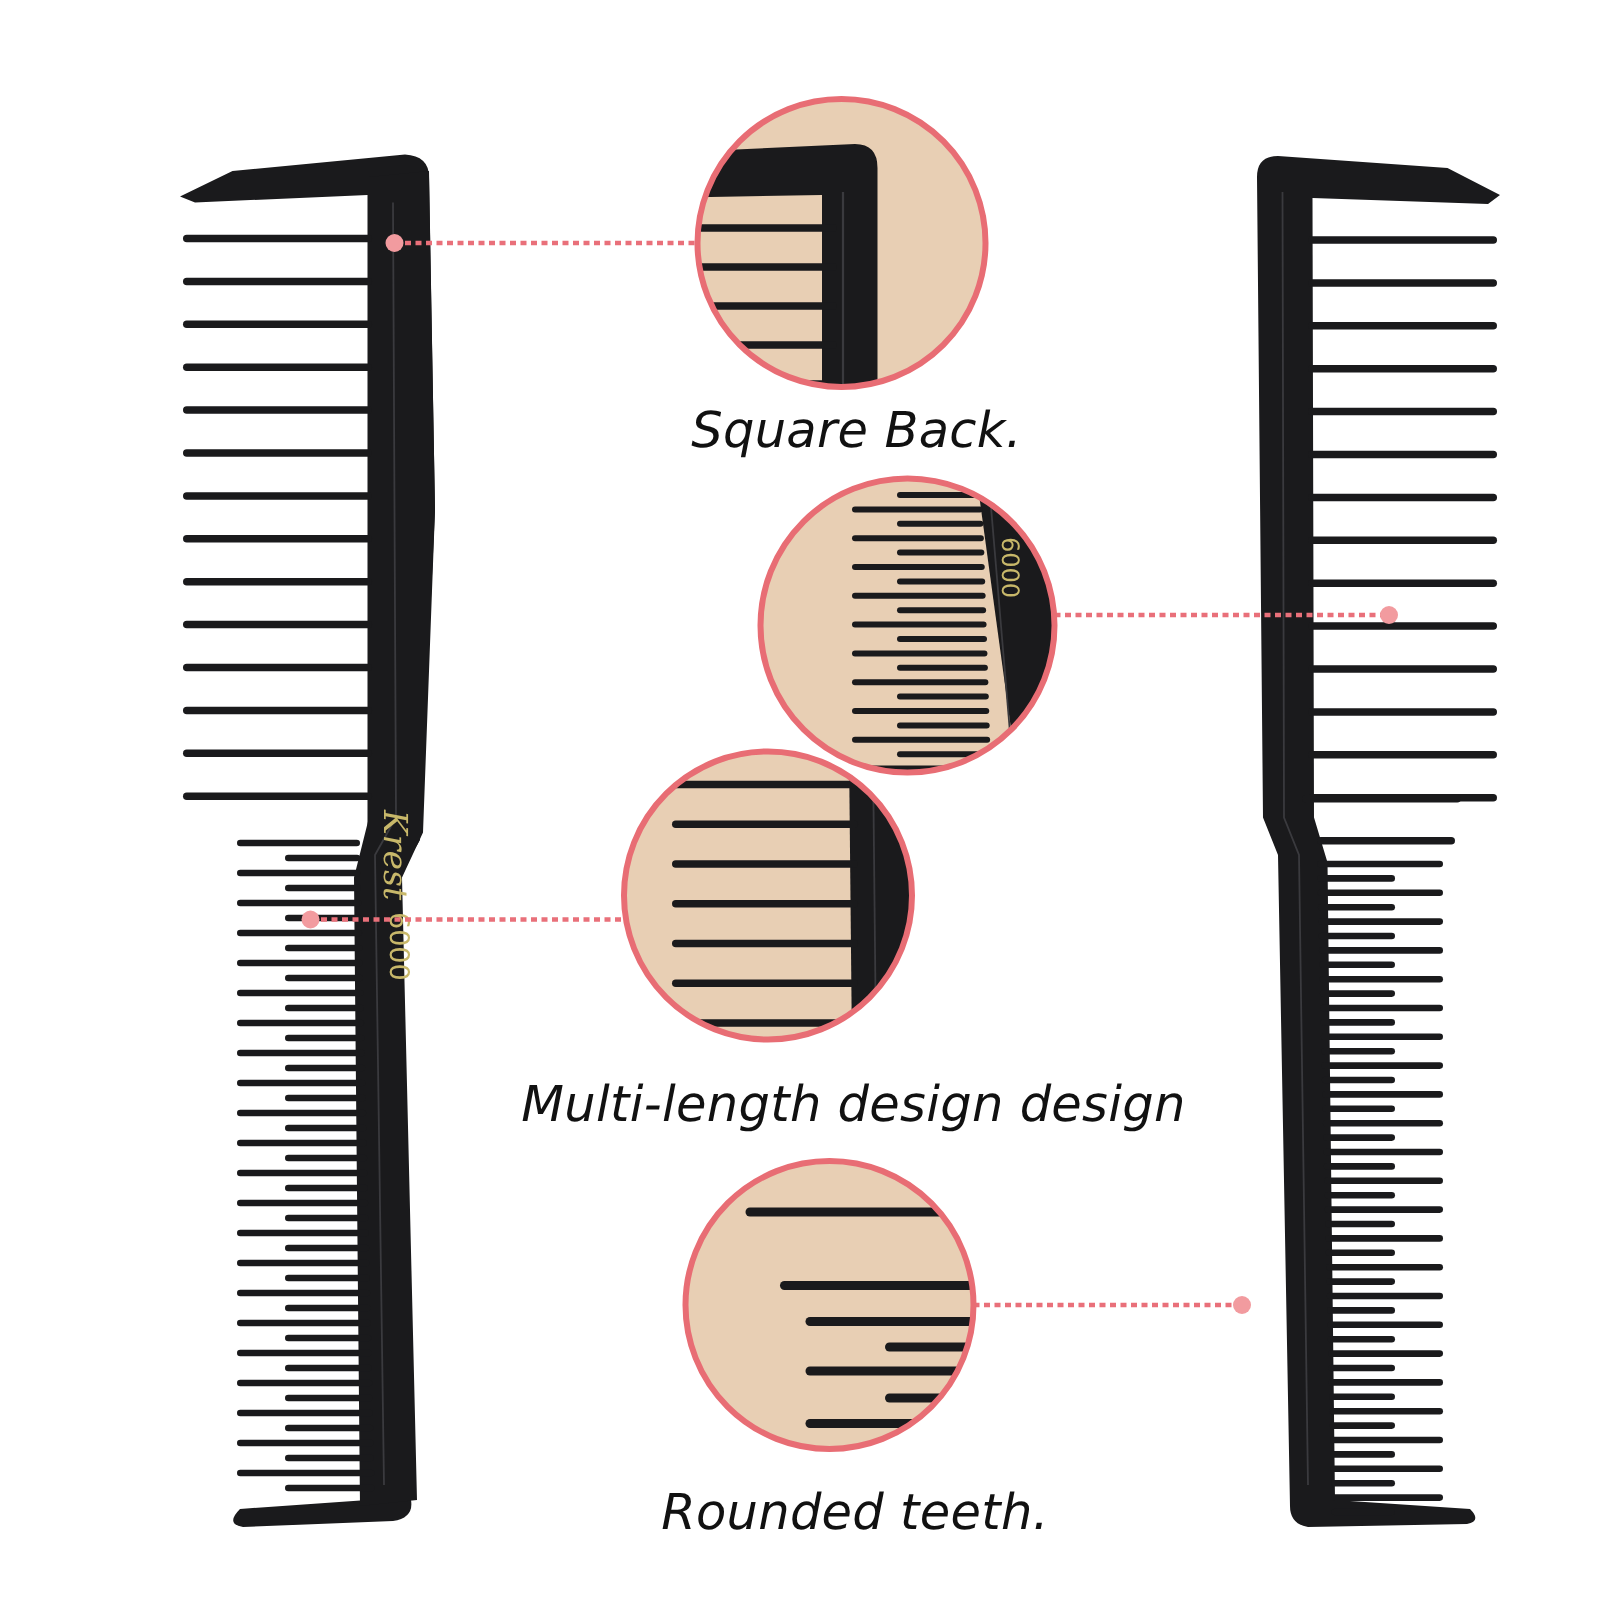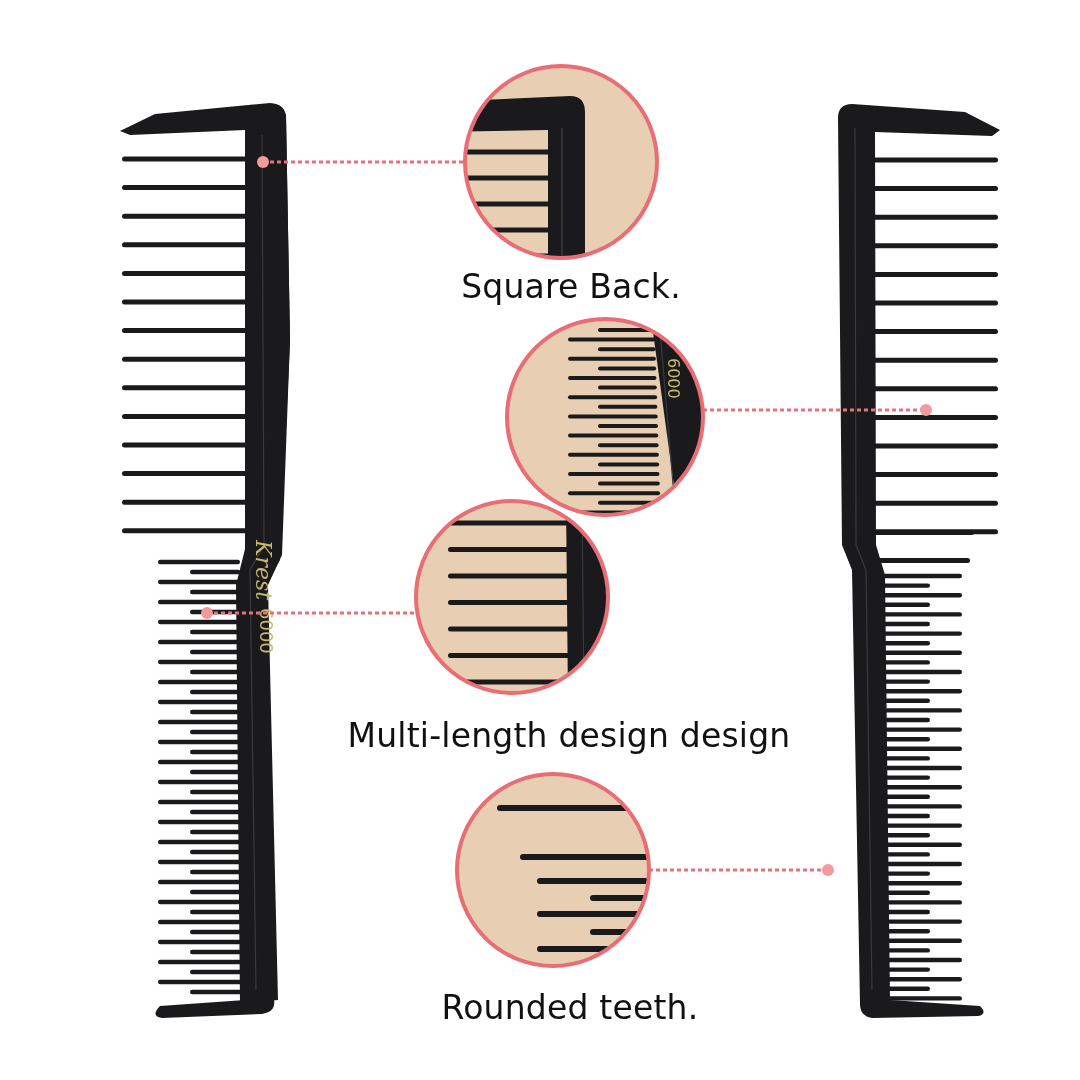--- a/index.html
+++ b/index.html
@@ -1,18 +1,18 @@
 <!DOCTYPE html>
 <html><head>
 <meta charset="utf-8">
 <style>
   html, body { margin:0; padding:0; background:#ffffff; }
   #stage { position:relative; width:1080px; height:1080px; overflow:hidden; background:#ffffff; font-family:"DejaVu Sans","Liberation Sans",sans-serif; }
   svg.layer { position:absolute; left:0; top:0; width:1080px; height:1080px; }
-  .caption { position:absolute; color:#111111; font-size:33px; letter-spacing:0.2px; white-space:nowrap; transform:translateX(-50%); }
+  .caption { position:absolute; color:#111111; font-size:33px; letter-spacing:0.2px; white-space:nowrap; transform:translateX(-50%);font-style:italic; }
 </style>
 </head>
 <body>
 
 <div id="stage">
   <svg class="layer" id="combs-svg" viewBox="0 0 1080 1080" xmlns="http://www.w3.org/2000/svg">
     <g id="left-comb">
         <path d="M120 131 L155 114 L270 103 Q286 104 286 118 L290 340 L280 560 Q272 575 262 580 L274 1000 Q276 1012 262 1014 L162 1018 Q150 1016 160 1006 L245 1000 L245 130 L130 135 Z" fill="#1a1a1c"></path>
         <path d="M246 118 L286 114 L290 340 L282 555 L268 585 L278 1000 L240 1004 L236 585 L246 545 Z" fill="#1a1a1c"></path>
         <path d="M262 135 L264 545 L250 570 L256 990" stroke="#3a3a3e" stroke-width="1.2" fill="none"></path>

